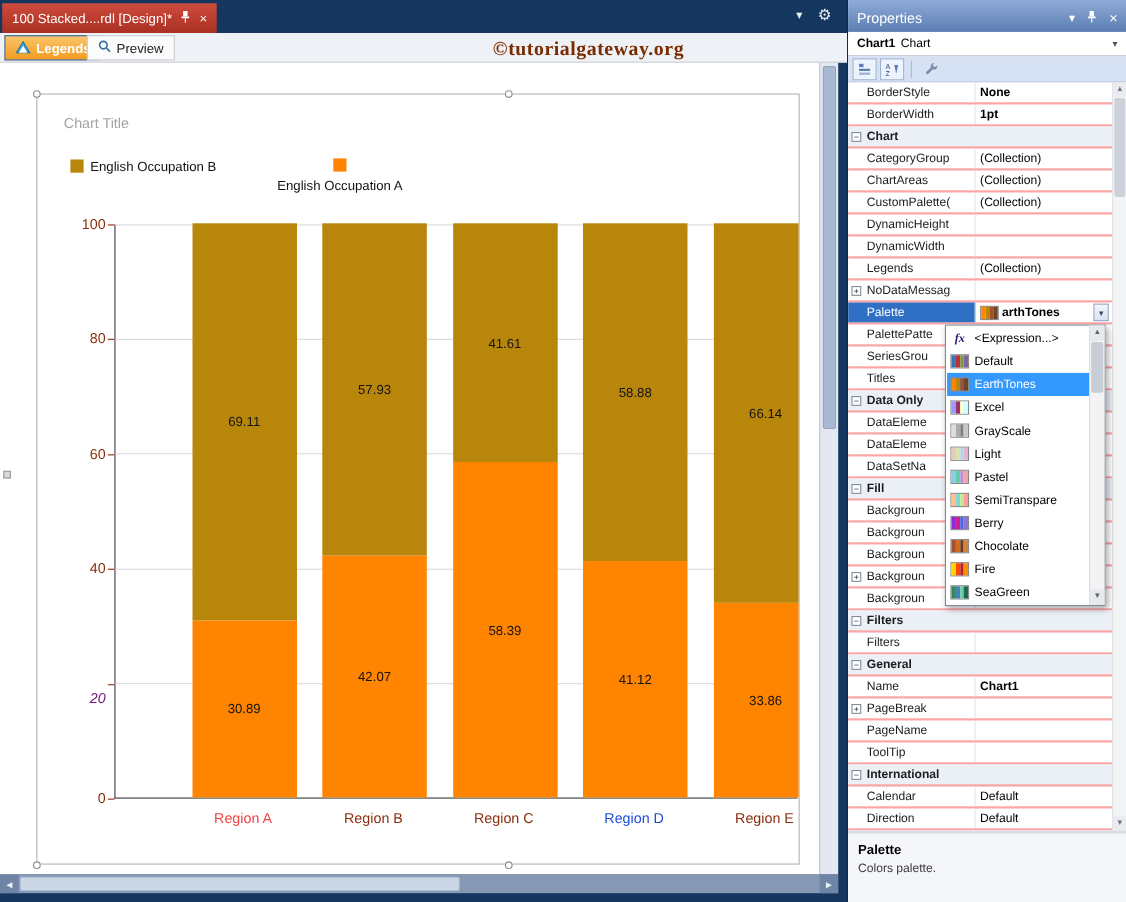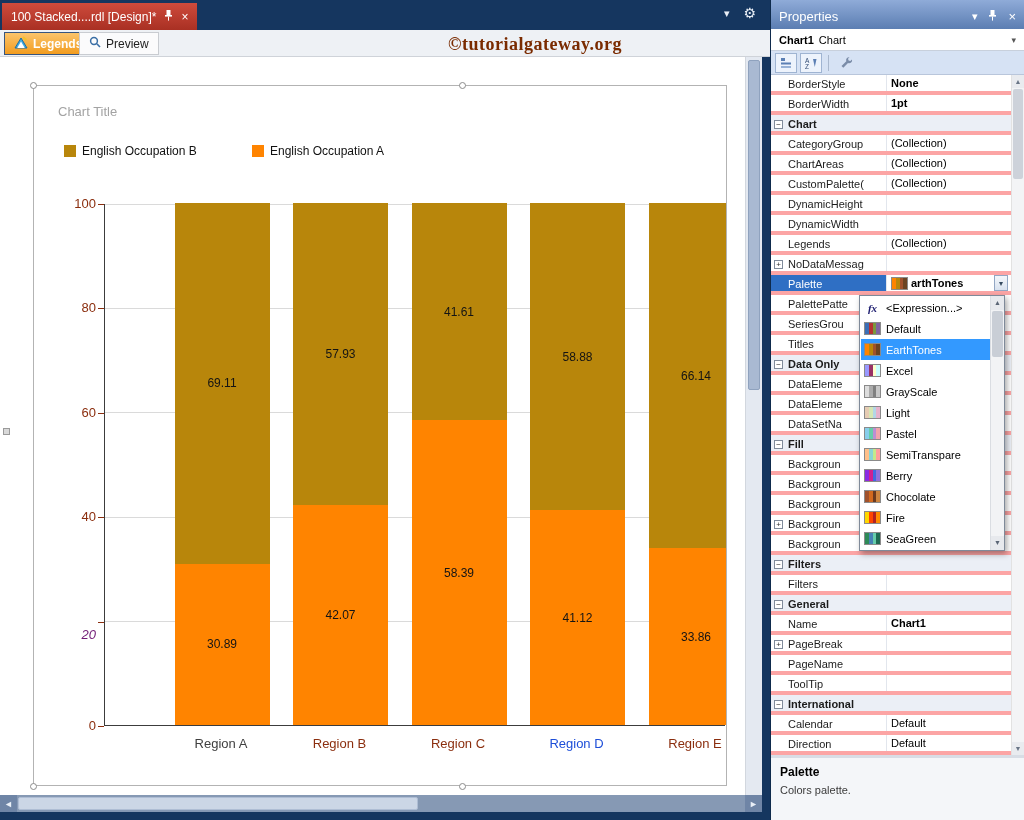--- a/index.html
+++ b/index.html
@@ -50,21 +50,21 @@
   .phead{position:absolute;left:0;top:0;width:100%;height:29px;background:linear-gradient(#8FABD8,#5679AE);color:#fff;display:flex;align-items:center;padding:16px 8px;font-size:13px}
   .phead .icons{margin-left:auto;display:flex;gap:11px;align-items:center;font-size:11px}
   .selector{position:absolute;left:0;top:29px;width:100%;height:22px;background:#fff;border-bottom:1px solid #C8D0DC;display:flex;align-items:center;padding:0 8px;font-size:11px;gap:5px}
   .selector .arrow{margin-left:auto;color:#555;font-size:9px}
   .ptools{position:absolute;left:0;top:51px;width:100%;height:24px;background:#D6E2F4;border-bottom:1px solid #B9C6DB;display:flex;align-items:center;gap:3px;padding:0 4px}
   .ptool{width:22px;height:20px;display:flex;align-items:center;justify-content:center;border:1px solid transparent}
   .ptool.on{background:#EDF3FC;border-color:#9FB4D2}
   .psep{width:1px;height:16px;background:#A9B8CE;margin:0 3px}
 
   .grid{position:absolute;left:0;top:75px;width:241px;height:680px;overflow:hidden;font-size:11px;background:#fff}
-  .prow{display:flex;height:20px;line-height:19px;border-bottom:4px solid #fca5a5}
+  .prow{display:flex;height:20px;line-height:19px;border-bottom:2px solid #fca5a5}
   .pname{width:116px;border-right:1px solid #E2E6ED;padding-left:17px;position:relative;white-space:nowrap;overflow:hidden;color:#1C1C1C}
   .prow.cat{background:#EBEFF6;font-weight:bold}
   .prow.cat .pname{width:100%;border-right:none}
   .glyph{position:absolute;left:3px;top:5px;width:9px;height:9px;border:1px solid #808B9B;background:#fff;font-size:8px;line-height:7px;text-align:center;font-weight:normal;color:#333}
   .pval{flex:1;padding:0 4px;white-space:nowrap;overflow:hidden;display:flex;align-items:center;gap:3px}
   .b{font-weight:bold}
   .pname.sel{background:#2F6FC4;color:#fff}
   .swatch{display:inline-flex;width:17px;height:13px;border:1px solid #8A8A8A;flex-shrink:0}
   .swatch i{flex:1}
   .combo-btn{margin-left:auto;width:14px;height:16px;background:linear-gradient(#F4F7FB,#D9E2EF);border:1px solid #93A7C4;font-size:8px;color:#34495E;display:flex;align-items:center;justify-content:center}
@@ -173,30 +173,30 @@
       <div class="ylab" style="top: 214.4px; color: rgb(139, 46, 14);">80</div>
       <div class="ytick" style="top: 222.4px; background: rgb(139, 46, 14);"></div>
       <div class="ylab" style="top: 318.8px; color: rgb(139, 46, 14);">60</div>
       <div class="ytick" style="top: 326.8px; background: rgb(139, 46, 14);"></div>
       <div class="ylab" style="top: 423.2px; color: rgb(139, 46, 14);">40</div>
       <div class="ytick" style="top: 431.2px; background: rgb(139, 46, 14);"></div>
       <div class="ylab" style="top: 541px; color: #701a75; font-style: italic;">20</div>
       <div class="ytick" style="top: 535.6px; background: rgb(139, 46, 14);"></div>
       <div class="ylab" style="top: 632px; color: rgb(139, 46, 14);">0</div>
       <div class="ytick" style="top: 640px; background: rgb(139, 46, 14);"></div>
-      <div class="xlab" style="left: 139.5px; color: #404040; text-align: center;">Region A</div>
+      <div class="xlab" style="left: 139.5px; color: #ef4444; text-align: center;">Region A</div>
       <div class="xlab" style="left: 258px; color: rgb(139, 46, 14);">Region B</div>
       <div class="xlab" style="left: 376.5px; color: rgb(139, 46, 14);">Region C</div>
       <div class="xlab" style="left: 495px; color: #1d4ed8;">Region D</div>
       <div class="xlab" style="left: 613.5px; color: rgb(139, 46, 14);">Region E</div>
       <div class="legend-item" style="left: 30px; top: 58px;">
         <span class="legend-sw" style="background: rgb(184, 134, 11);"></span>
         <span>English Occupation B</span>
       </div>
-      <div class="legend-item" style="left: 218px; top: 58px;">
+      <div class="legend-item" style="left: 218px; top: 58px; flex-direction: column;">
         <span class="legend-sw" style="background: rgb(255, 132, 0);"></span>
         <span>English Occupation A</span>
       </div>
     </div>
   <div class="handle" style="left:30px;top:25px"></div>
   <div class="handle" style="left:459px;top:25px"></div>
   <div class="handle" style="left:30px;top:726px"></div>
   <div class="handle" style="left:459px;top:726px"></div>
   <div class="handle sq" style="left:3px;top:371px"></div>
 </div>

